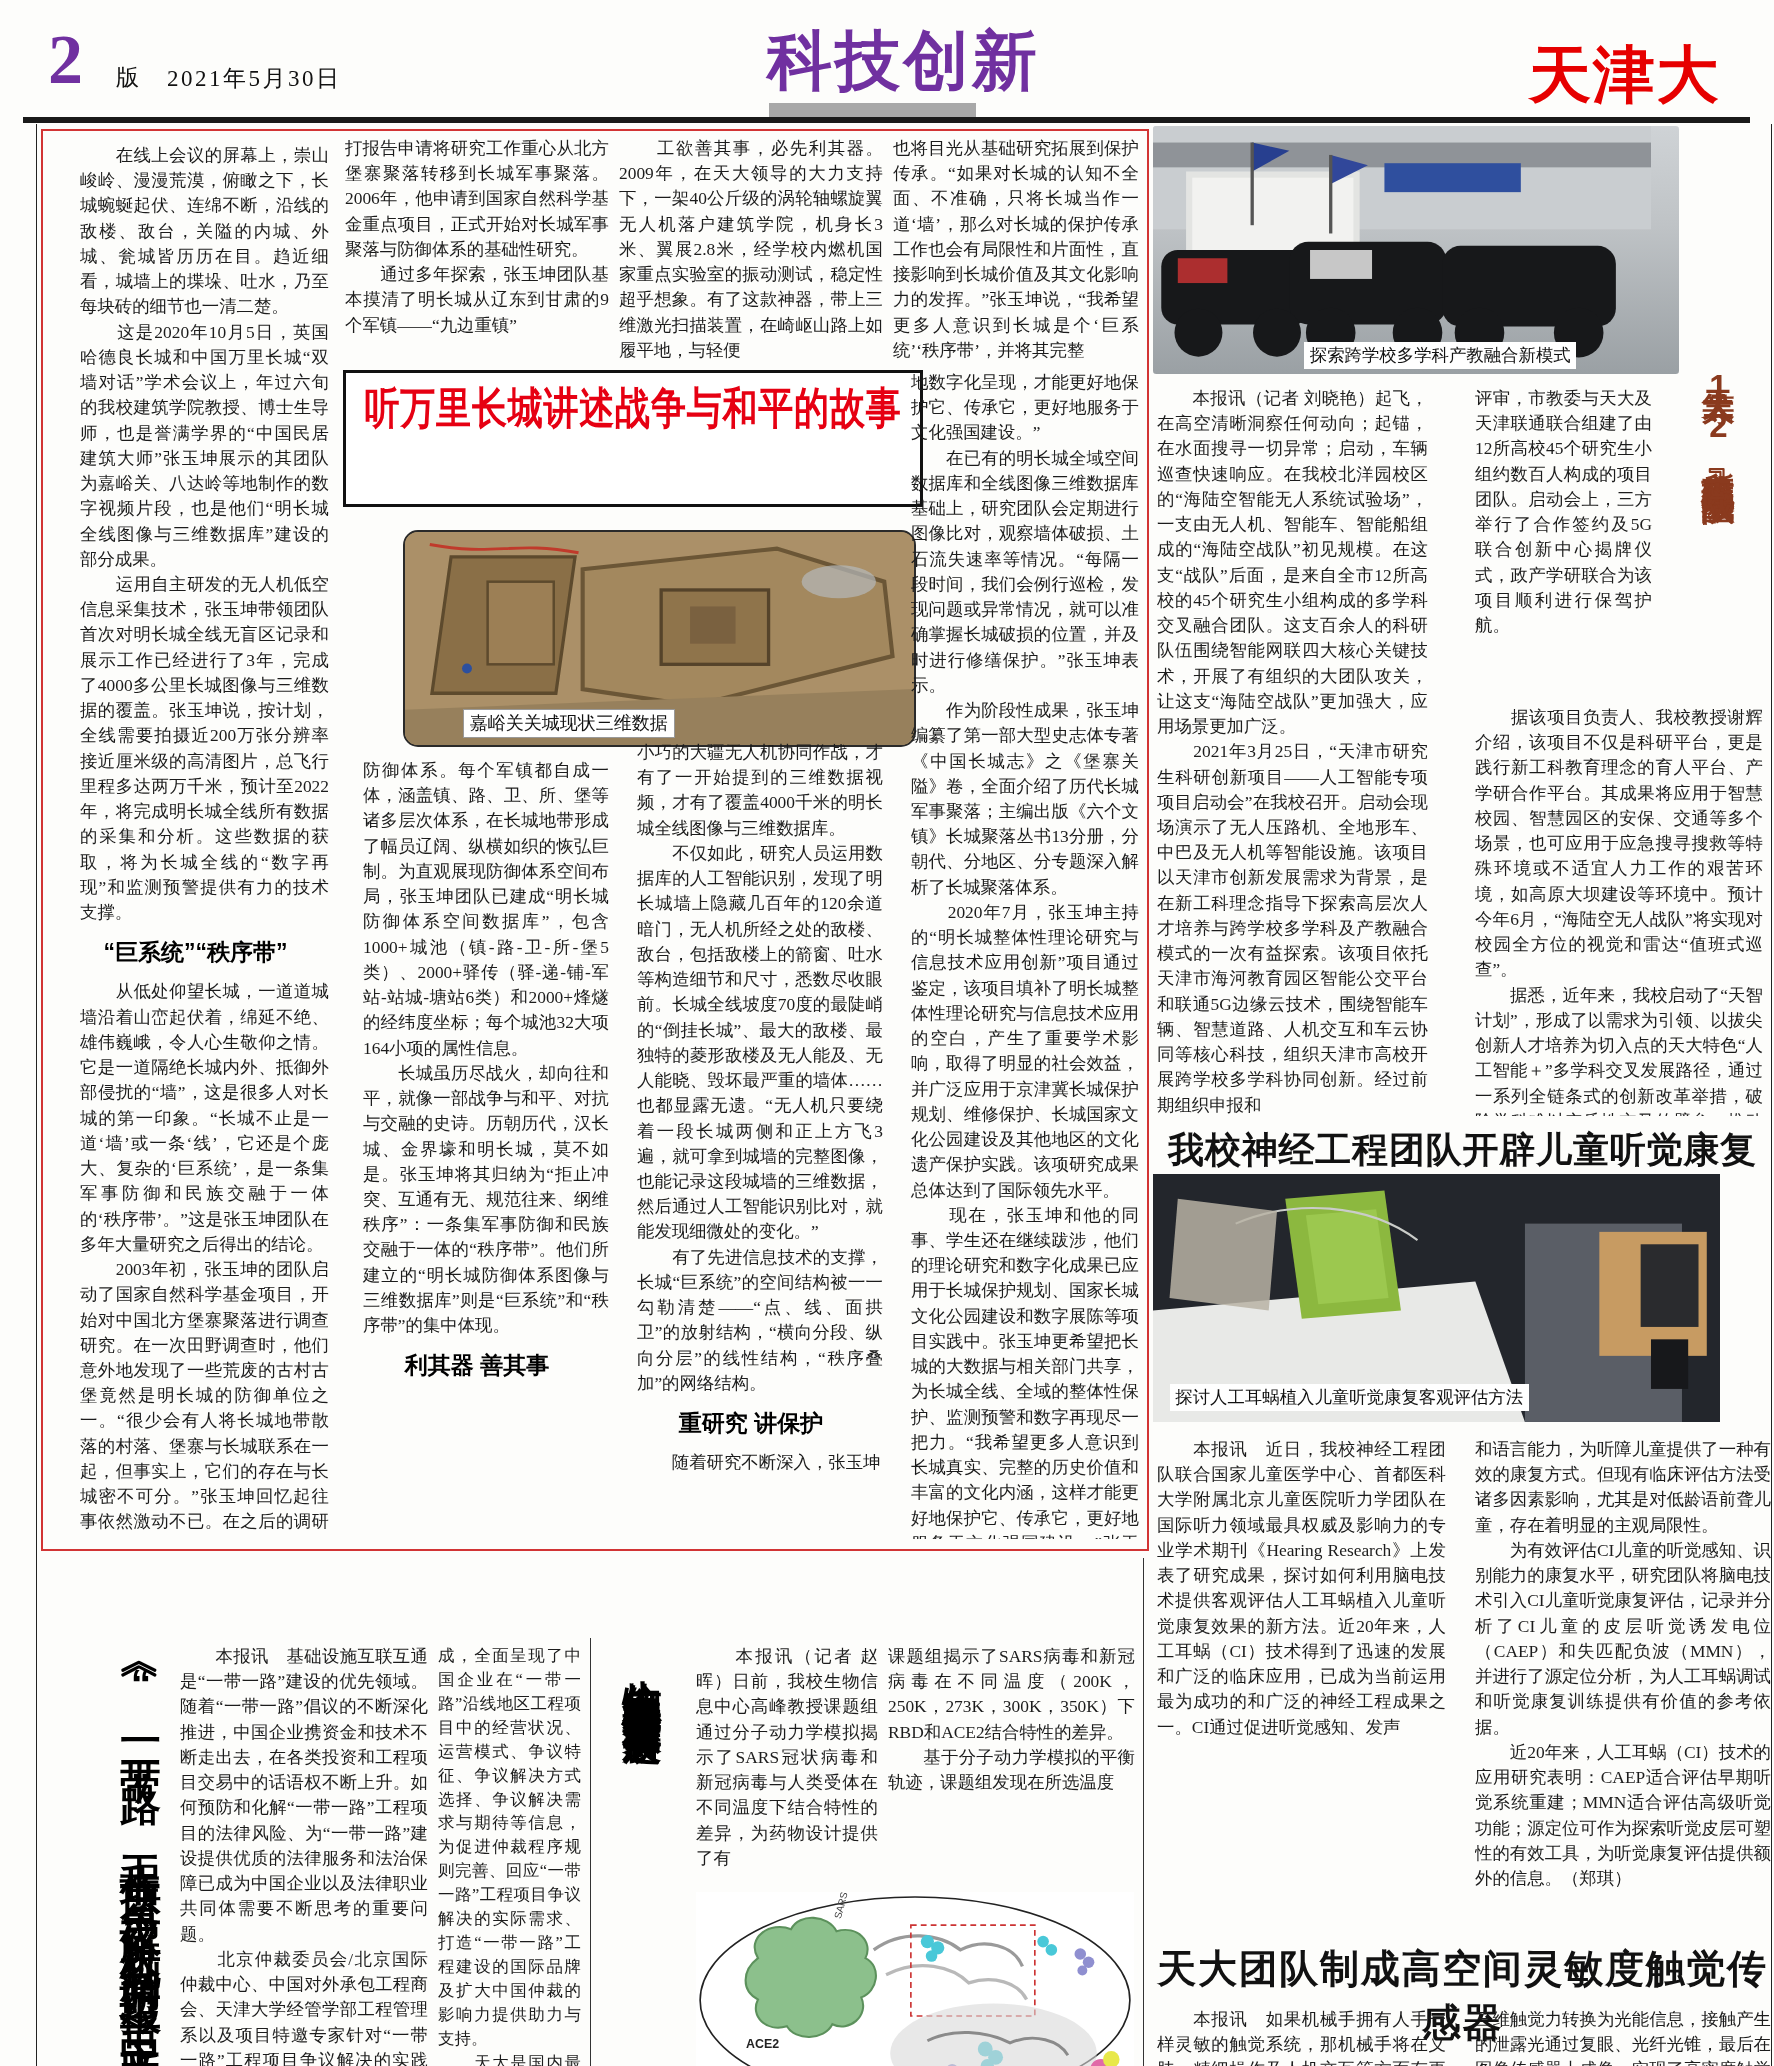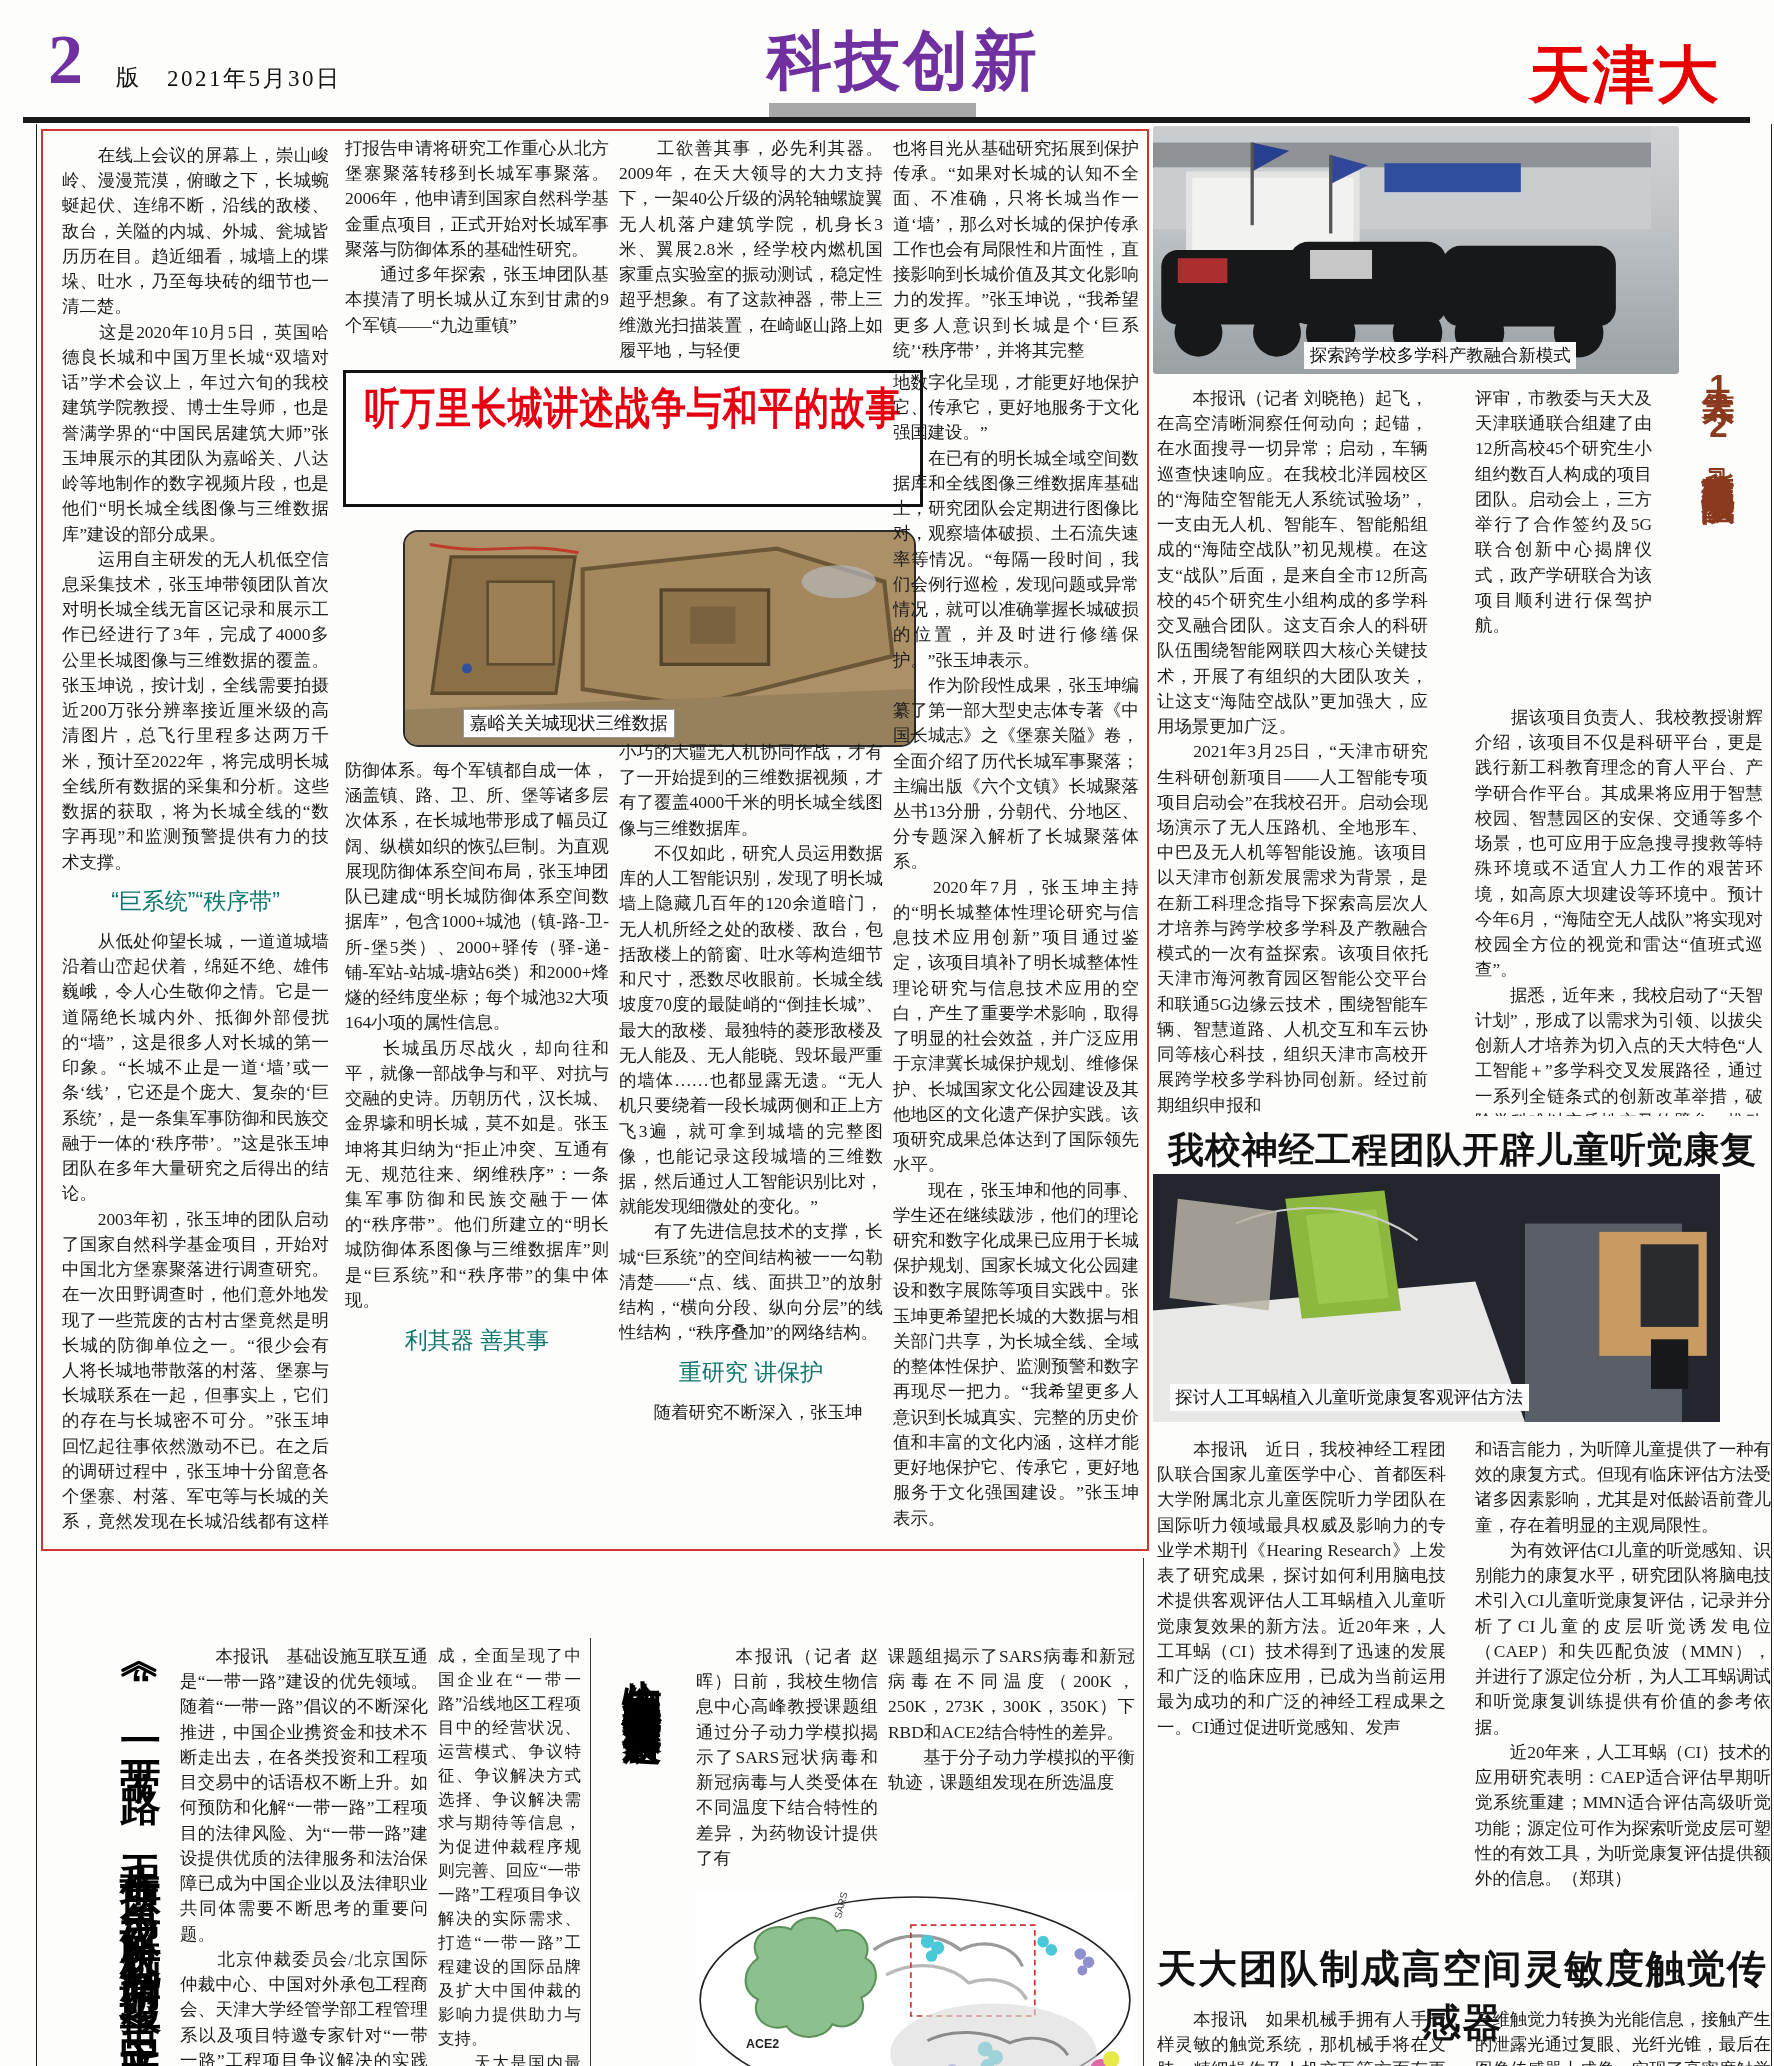--- a/index.html
+++ b/index.html
@@ -2,23 +2,23 @@
 <html style="font-size:6.6px"><head>
 <meta charset="utf-8">
 <style>
   html,body{margin:0;padding:0;}
   body{width:1775px;height:2509px;position:relative;background:#fdfdfb;
        font-family:"Liberation Serif","DejaVu Serif",serif;color:#111;}
   .abs{position:absolute;}
   .col{position:absolute;font-size:17.4px;line-height:1.45;text-align:justify;
        white-space:pre-line;overflow:hidden;color:#1c1c1c;}
   .colstack{position:absolute;overflow:hidden;}
-  .colstack .txt{font-size:17.4px;line-height:1.45;text-align:justify;white-space:pre-line;color:#1c1c1c;}
-  .subhead{font-family:"Liberation Sans","DejaVu Sans",sans-serif;font-weight:normal;
-           font-size:23px;text-align:center;margin:11.6px 0;color:#0f766e;white-space:normal;}
+  .colstack .txt{font-size:17.4px;line-height:1.45;text-align:justify;white-space:pre-line;color:#1c1c1c;margin-left:18px;}
+  .subhead{font-family:"Liberation Sans","DejaVu Sans",sans-serif;font-weight:bold;
+           font-size:23px;text-align:center;margin:11.6px 0;color:#000000;white-space:normal;}
   .vtitle{position:absolute;writing-mode:vertical-rl;text-orientation:upright;
           font-family:"Liberation Sans","DejaVu Sans",sans-serif;font-weight:bold;color:#000;
           overflow:hidden;}
   .hline{position:absolute;background:#1a1a1a;}
   .caption-box{position:absolute;background:#ffffff;color:#111;font-size:16.5px;
                line-height:1.35;padding:1.7px 5.8px;white-space:nowrap;overflow:hidden;}
   .photo{position:absolute;overflow:hidden;}
   .headline-sans{font-family:"Liberation Sans","DejaVu Sans",sans-serif;font-weight:bold;}
 </style>
 </head>

